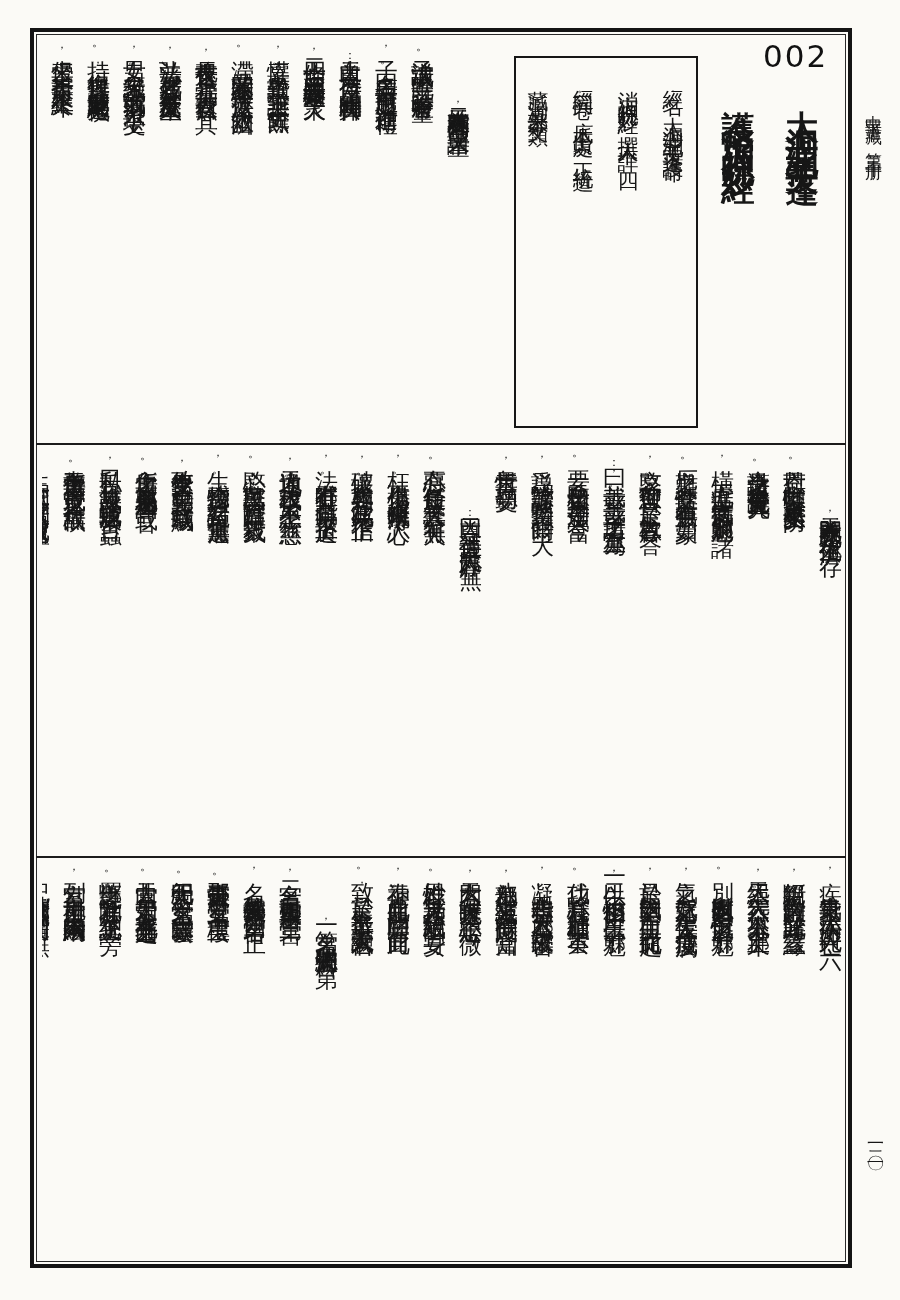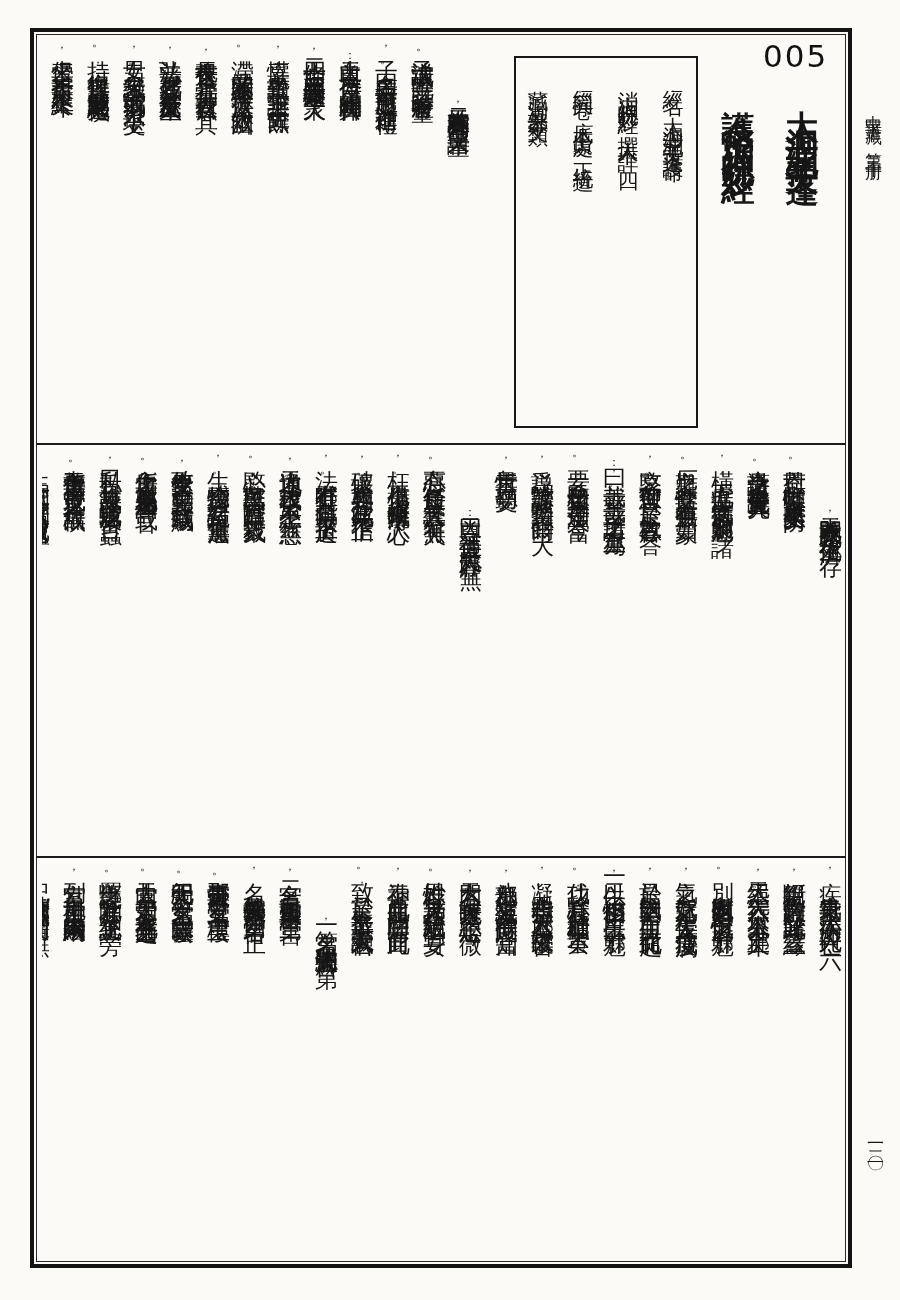--- a/index.html
+++ b/index.html
@@ -50,21 +50,21 @@
 <div class="page">
 
   <div class="margin-label vtext">中華道藏　第三十册</div>
 
   <div class="margin-page-num vtext">一二〇</div>
 
   <div class="frame">
     <div class="frame-inner"></div>
   </div>
 
-  <div class="serial">005</div>
+  <div class="serial">002</div>
 
   <div class="title-group">
     <div class="tcol">太上洞淵北帝天蓬</div>
     <div class="tcol">護命消灾神呪妙經</div>
   </div>
 
   <div class="colophon">
     <div class="colophon-cols">
         <div class="vcol">經名<span class="p">：</span>太上洞淵北帝天蓬護命</div>
         <div class="vcol">消灾神呪妙經<span class="p">。</span>撰人不詳<span class="p">。</span>四</div>

